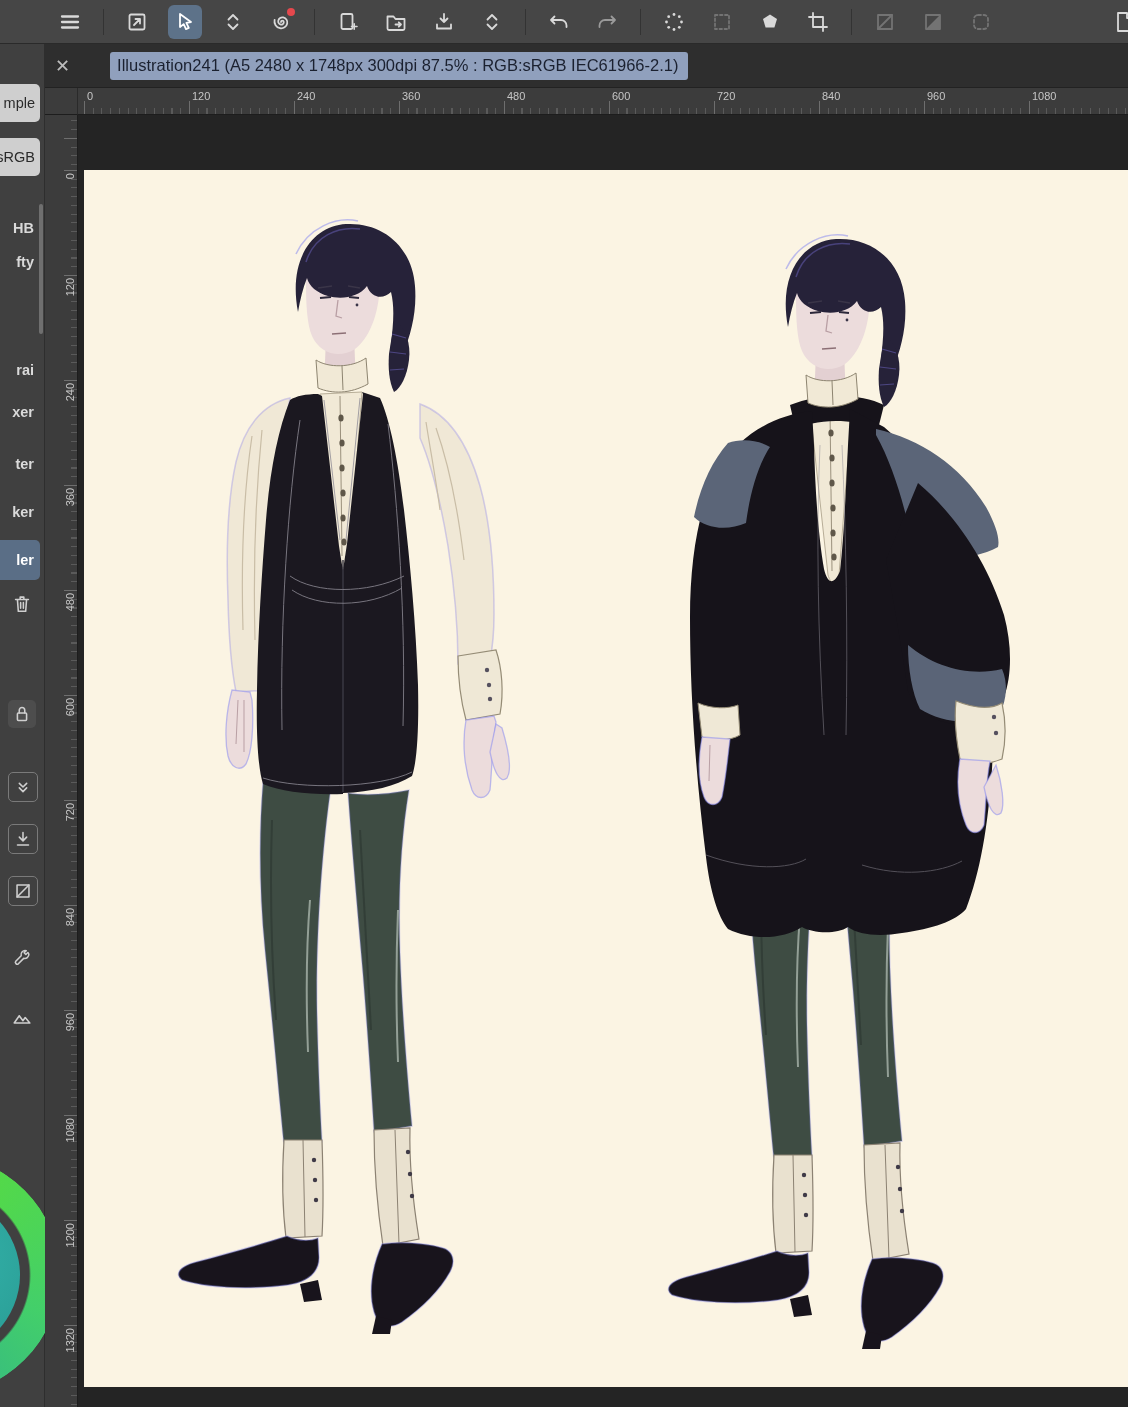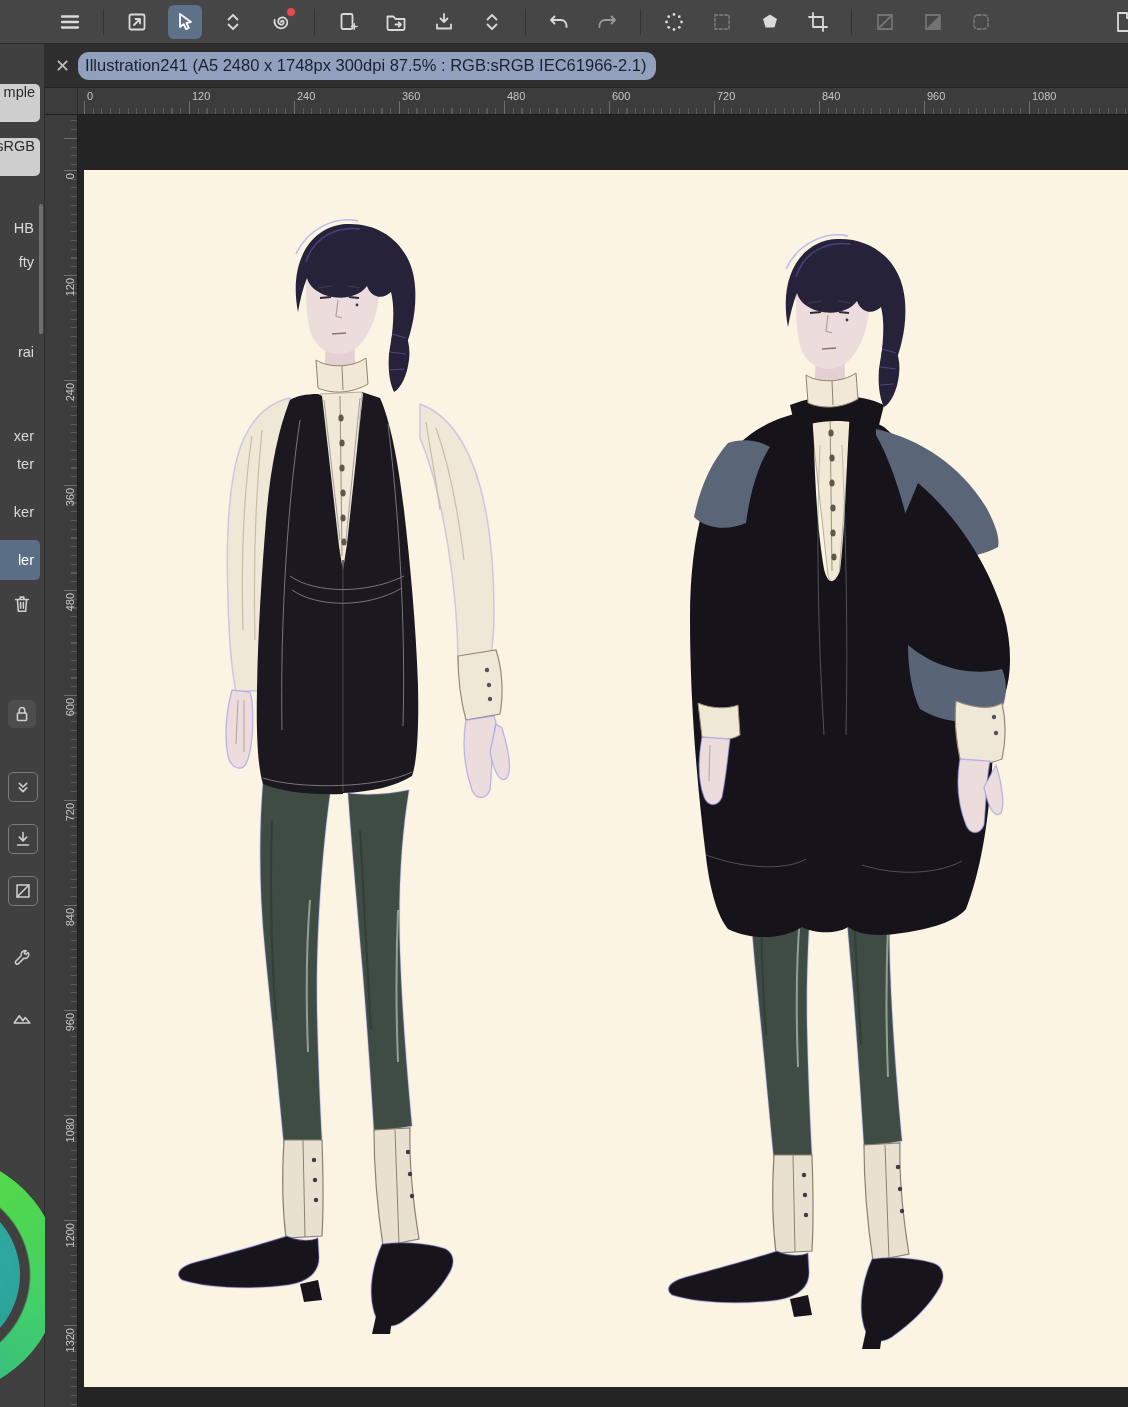--- a/index.html
+++ b/index.html
@@ -16,21 +16,21 @@
   .tbtn.selected svg{stroke:#ffffff;}
   .tbtn.disabled svg{stroke:#737373;}
   .tsep{width:1px;height:26px;background:#333;margin:0 9px;flex:0 0 auto;}
   .badge{position:absolute;top:3px;right:3px;width:8px;height:8px;border-radius:50%;background:#e5484d;}
   .tspacer{flex:1 1 auto;}
 
   
   .tabbar{position:absolute;top:44px;left:45px;right:0;height:44px;background:#2e2e2e;
     display:flex;align-items:center;padding-left:10px;z-index:7;border-bottom:1px solid #222;box-sizing:border-box;}
   .tab-close{color:#bcbcbc;font-size:18px;margin-right:8px;cursor:default;}
-  .tab{background:#90a0bd;color:#1b2130;font-size:16.5px;padding:4px 10px 5px 7px;border-radius:11px;white-space:nowrap;}
+  .tab{background:#90a0bd;color:#1b2130;font-size:16.5px;padding:4px 10px 5px 7px;border-radius:3px;white-space:nowrap;margin-left:32px;}
 
   
   .ruler-corner{position:absolute;top:88px;left:45px;width:33px;height:27px;background:#3c3c3c;z-index:7;
     border-right:1px solid #2a2a2a;border-bottom:1px solid #1d1d1d;box-sizing:border-box;}
   .hruler{position:absolute;top:88px;left:78px;right:0;height:27px;background:#3c3c3c;z-index:7;
     border-bottom:1px solid #1d1d1d;box-sizing:border-box;
     background-image:
       repeating-linear-gradient(to right,#6e6e6e 0 1px,transparent 1px 105px),
       repeating-linear-gradient(to right,#5a5a5a 0 1px,transparent 1px 8.75px);
     background-size:auto 13px,auto 6px;
@@ -45,24 +45,24 @@
     background-size:13px auto,6px auto;
     background-position:right 0 top 55px,right 0 top 55px;
     background-repeat:repeat-y,repeat-y;}
   .vnum{position:absolute;left:19px;font-size:11px;color:#c6c6c6;white-space:nowrap;
     transform-origin:0 0;transform:rotate(-90deg) translateX(-100%);}
 
   
   .sidebar{position:absolute;top:44px;left:0;width:45px;bottom:0;background:#404040;z-index:4;
     border-right:1px solid #2e2e2e;box-sizing:border-box;overflow:hidden;}
   .side-tab{position:absolute;left:0;right:4px;height:38px;background:#cfcfcf;color:#2b2b2b;
-    font-size:14.5px;display:flex;align-items:flex-start;justify-content:flex-end;
+    font-size:14.5px;display:flex;align-items:center;justify-content:flex-end;
     padding-right:5px;border-radius:0 5px 5px 0;box-sizing:border-box;}
   .side-item{position:absolute;left:0;right:4px;height:40px;color:#dadada;font-size:14.5px;
-    display:flex;align-items:center;justify-content:flex-end;padding-right:6px;box-sizing:border-box;}
+    display:flex;align-items:center;justify-content:flex-end;padding-right:6px;box-sizing:border-box;font-weight:bold;}
   .side-item.selected{background:#5a6e86;color:#fff;border-radius:0 5px 5px 0;}
   .side-icon{position:absolute;left:8px;width:28px;height:28px;display:flex;align-items:center;justify-content:center;}
   .side-icon svg{width:22px;height:22px;fill:none;stroke:#cfcfcf;stroke-width:1.7;stroke-linecap:round;stroke-linejoin:round;}
   .side-iconbox{border:1px solid #7a7a7a;border-radius:5px;}
   .side-scroll{position:absolute;right:1px;top:160px;width:4px;height:130px;background:#6f6f6f;border-radius:2px;}
 
   
   .canvas-area{position:absolute;top:115px;left:78px;right:0;bottom:0;background:#242424;overflow:hidden;z-index:1;}
   .canvas{position:absolute;left:6px;top:55px;width:1044px;height:1217px;background:#fbf4e3;}
   .canvas svg{position:absolute;left:0;top:0;width:100%;height:100%;}
@@ -241,24 +241,24 @@
     <div class="side-tab" style="top:94px">
         <span>sRGB</span>
       </div>
     <div class="side-item" style="top:164px">
         <span>HB</span>
       </div>
     <div class="side-item" style="top:198px">
         <span>fty</span>
       </div>
     <div class="side-scroll"></div>
-    <div class="side-item" style="top:288px">
+    <div class="side-item" style="top:306px">
         <span>rai</span>
       </div>
-    <div class="side-item" style="top:372px">
+    <div class="side-item" style="top:348px">
         <span>xer</span>
       </div>
     <div class="side-item" style="top:400px">
         <span>ter</span>
       </div>
     <div class="side-item" style="top:448px">
         <span>ker</span>
       </div>
     <div class="side-item selected" style="top:496px">
         <span>ler</span>

